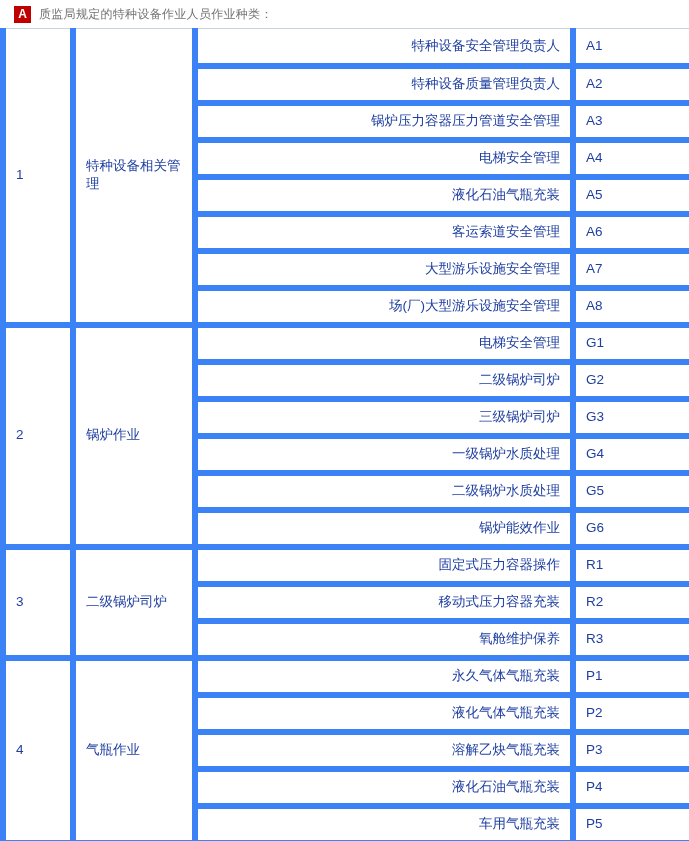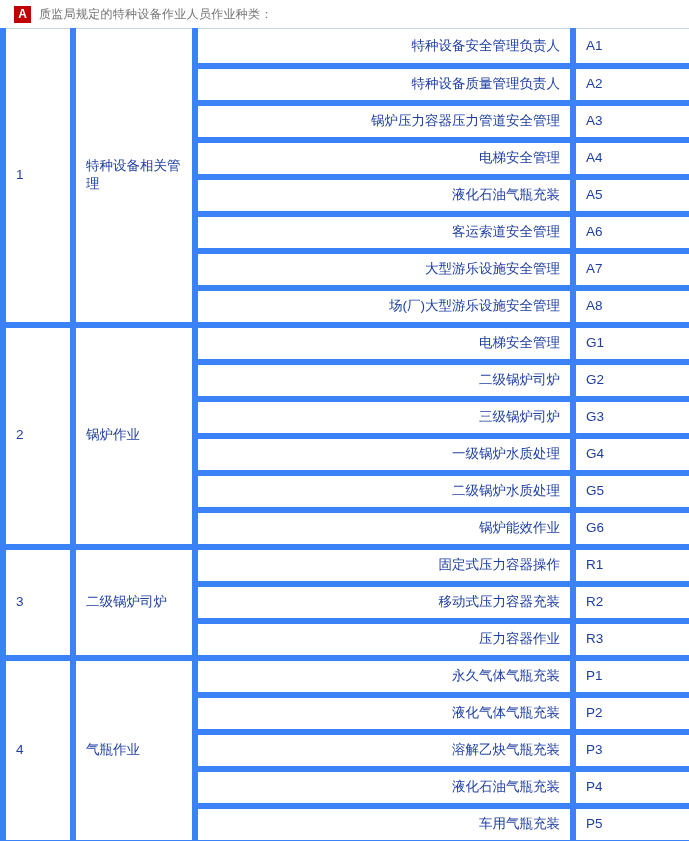--- a/index.html
+++ b/index.html
@@ -168,21 +168,21 @@
           <td class="col-num" rowspan="3">3</td>
           <td class="col-group" rowspan="3">二级锅炉司炉</td>
           <td class="col-name">固定式压力容器操作</td>
           <td class="col-code">R1</td>
         </tr>
         <tr>
           <td class="col-name">移动式压力容器充装</td>
           <td class="col-code">R2</td>
         </tr>
         <tr>
-          <td class="col-name">压力容器作业</td>
+          <td class="col-name">氧舱维护保养</td>
           <td class="col-code">R3</td>
         </tr>
         <tr>
           <td class="col-num" rowspan="5">4</td>
           <td class="col-group" rowspan="5">气瓶作业</td>
           <td class="col-name">永久气体气瓶充装</td>
           <td class="col-code">P1</td>
         </tr>
         <tr>
           <td class="col-name">液化气体气瓶充装</td>

